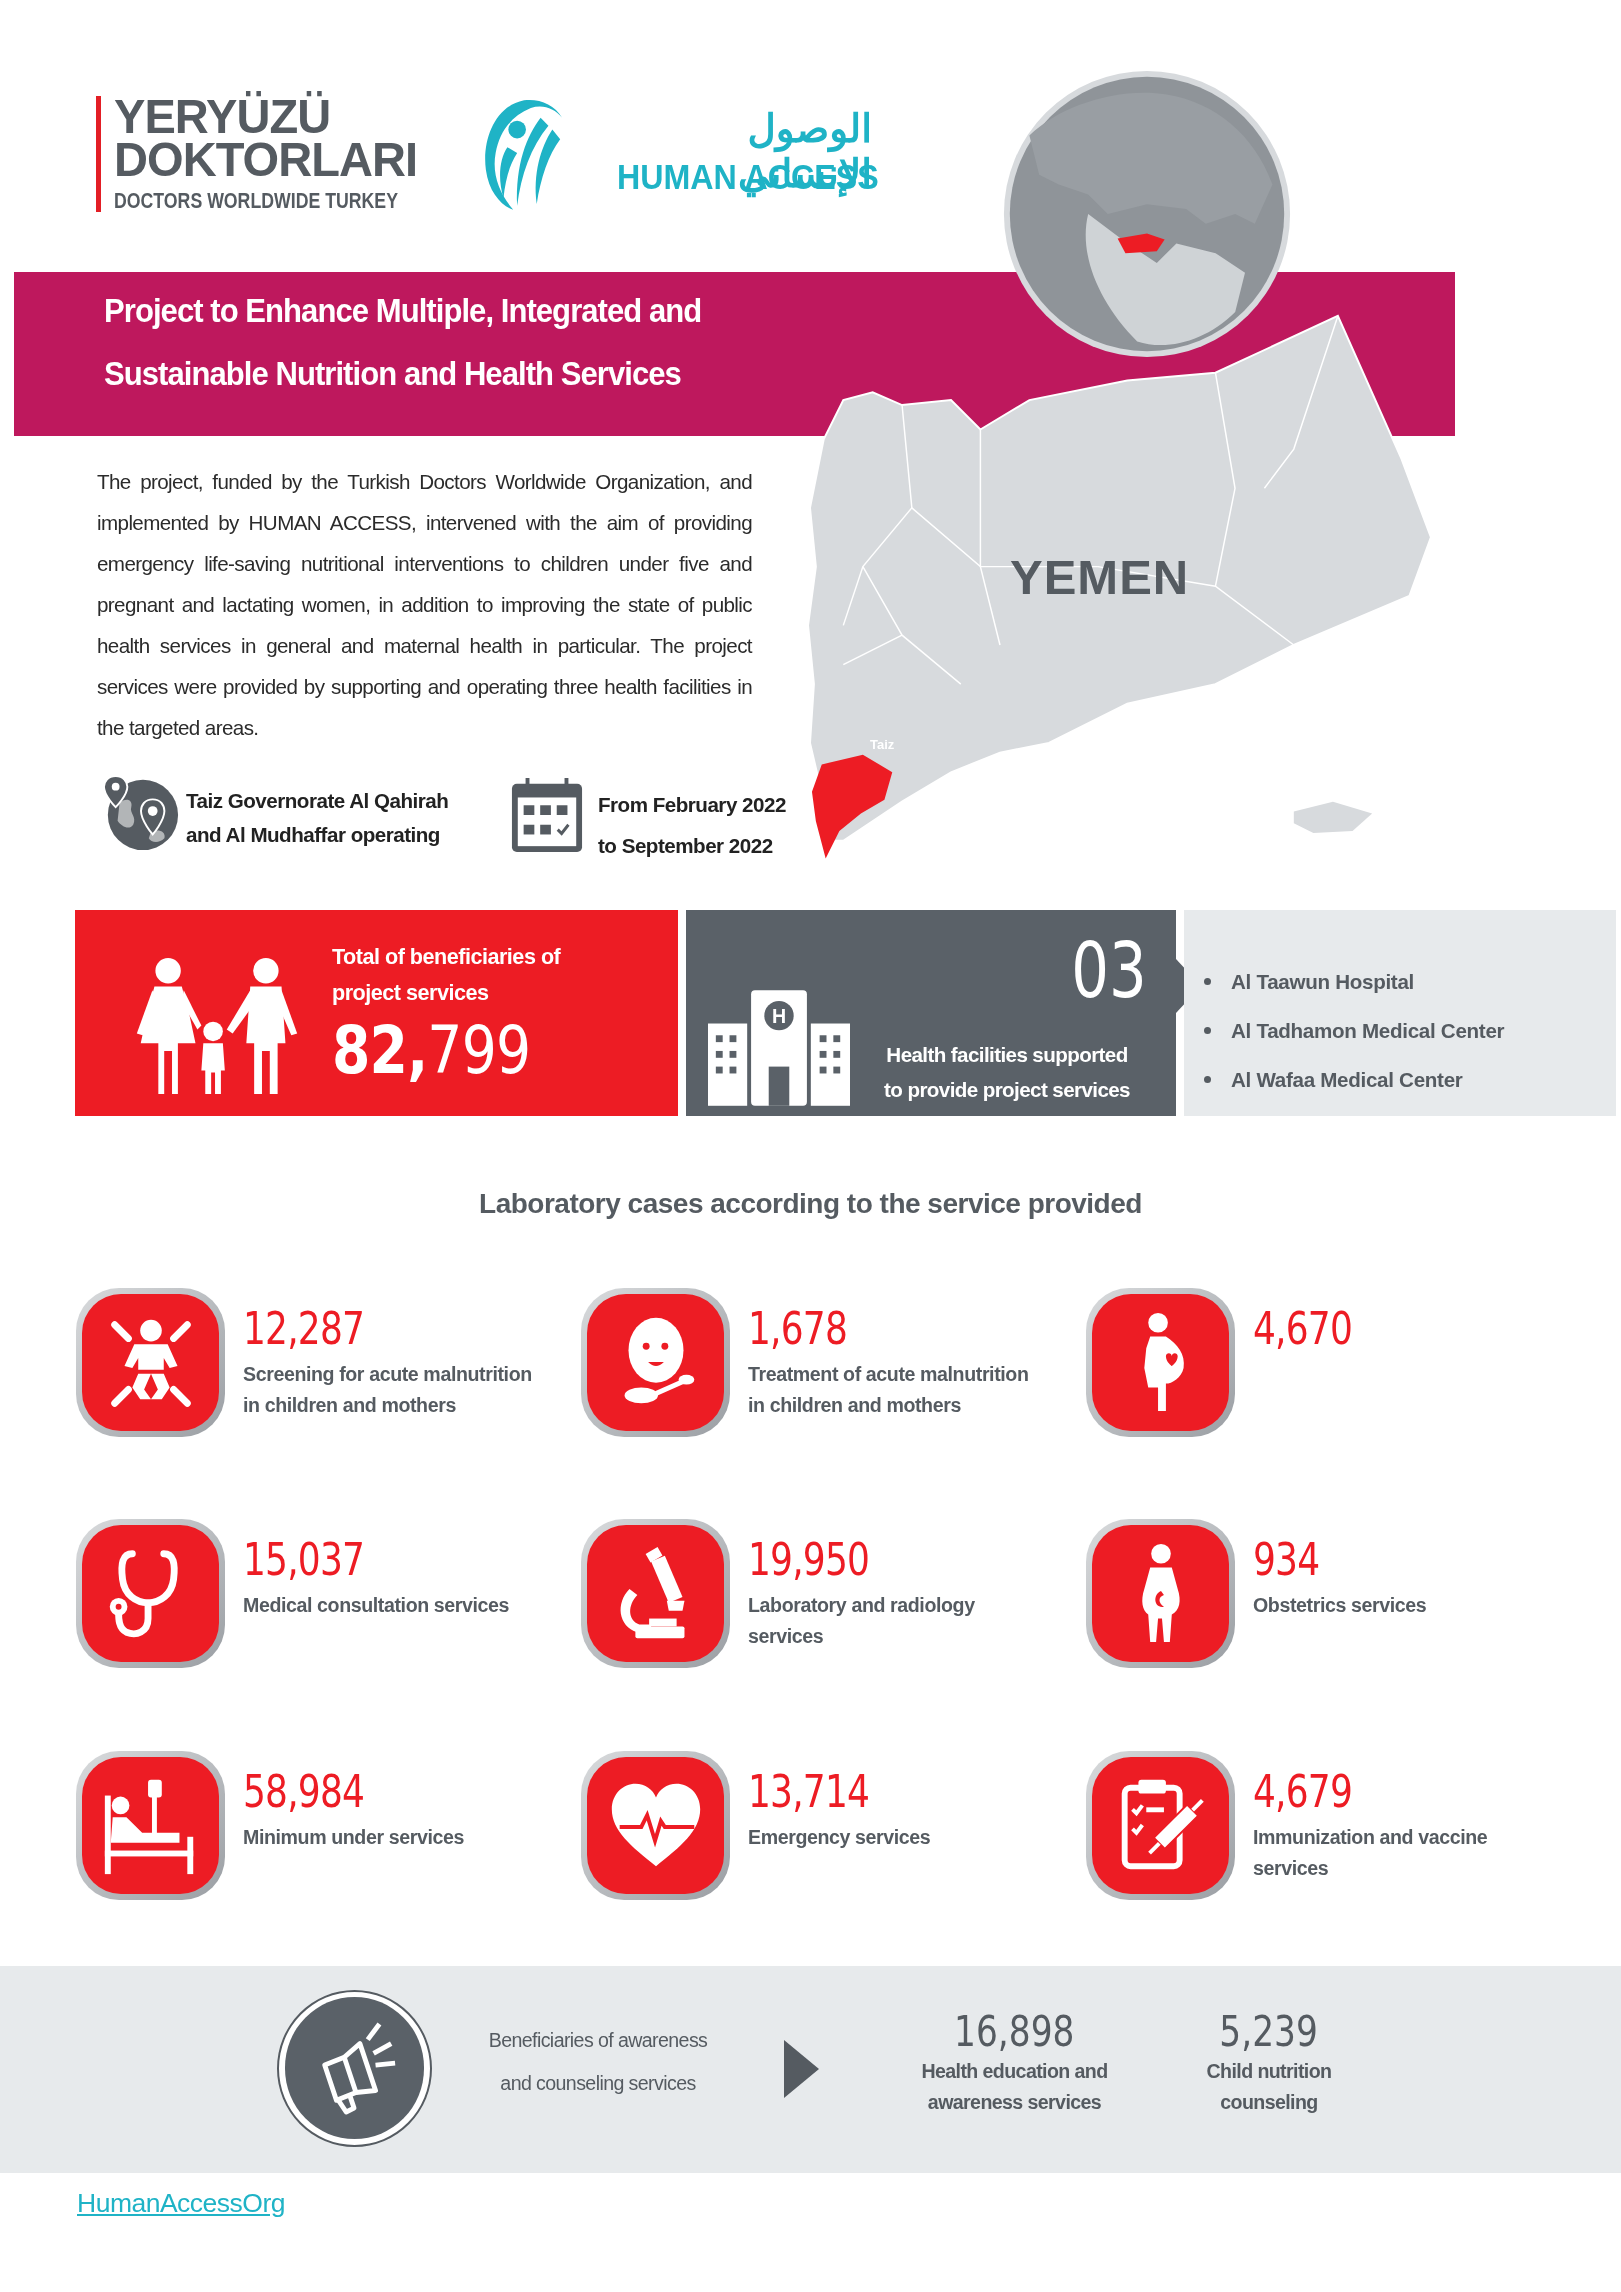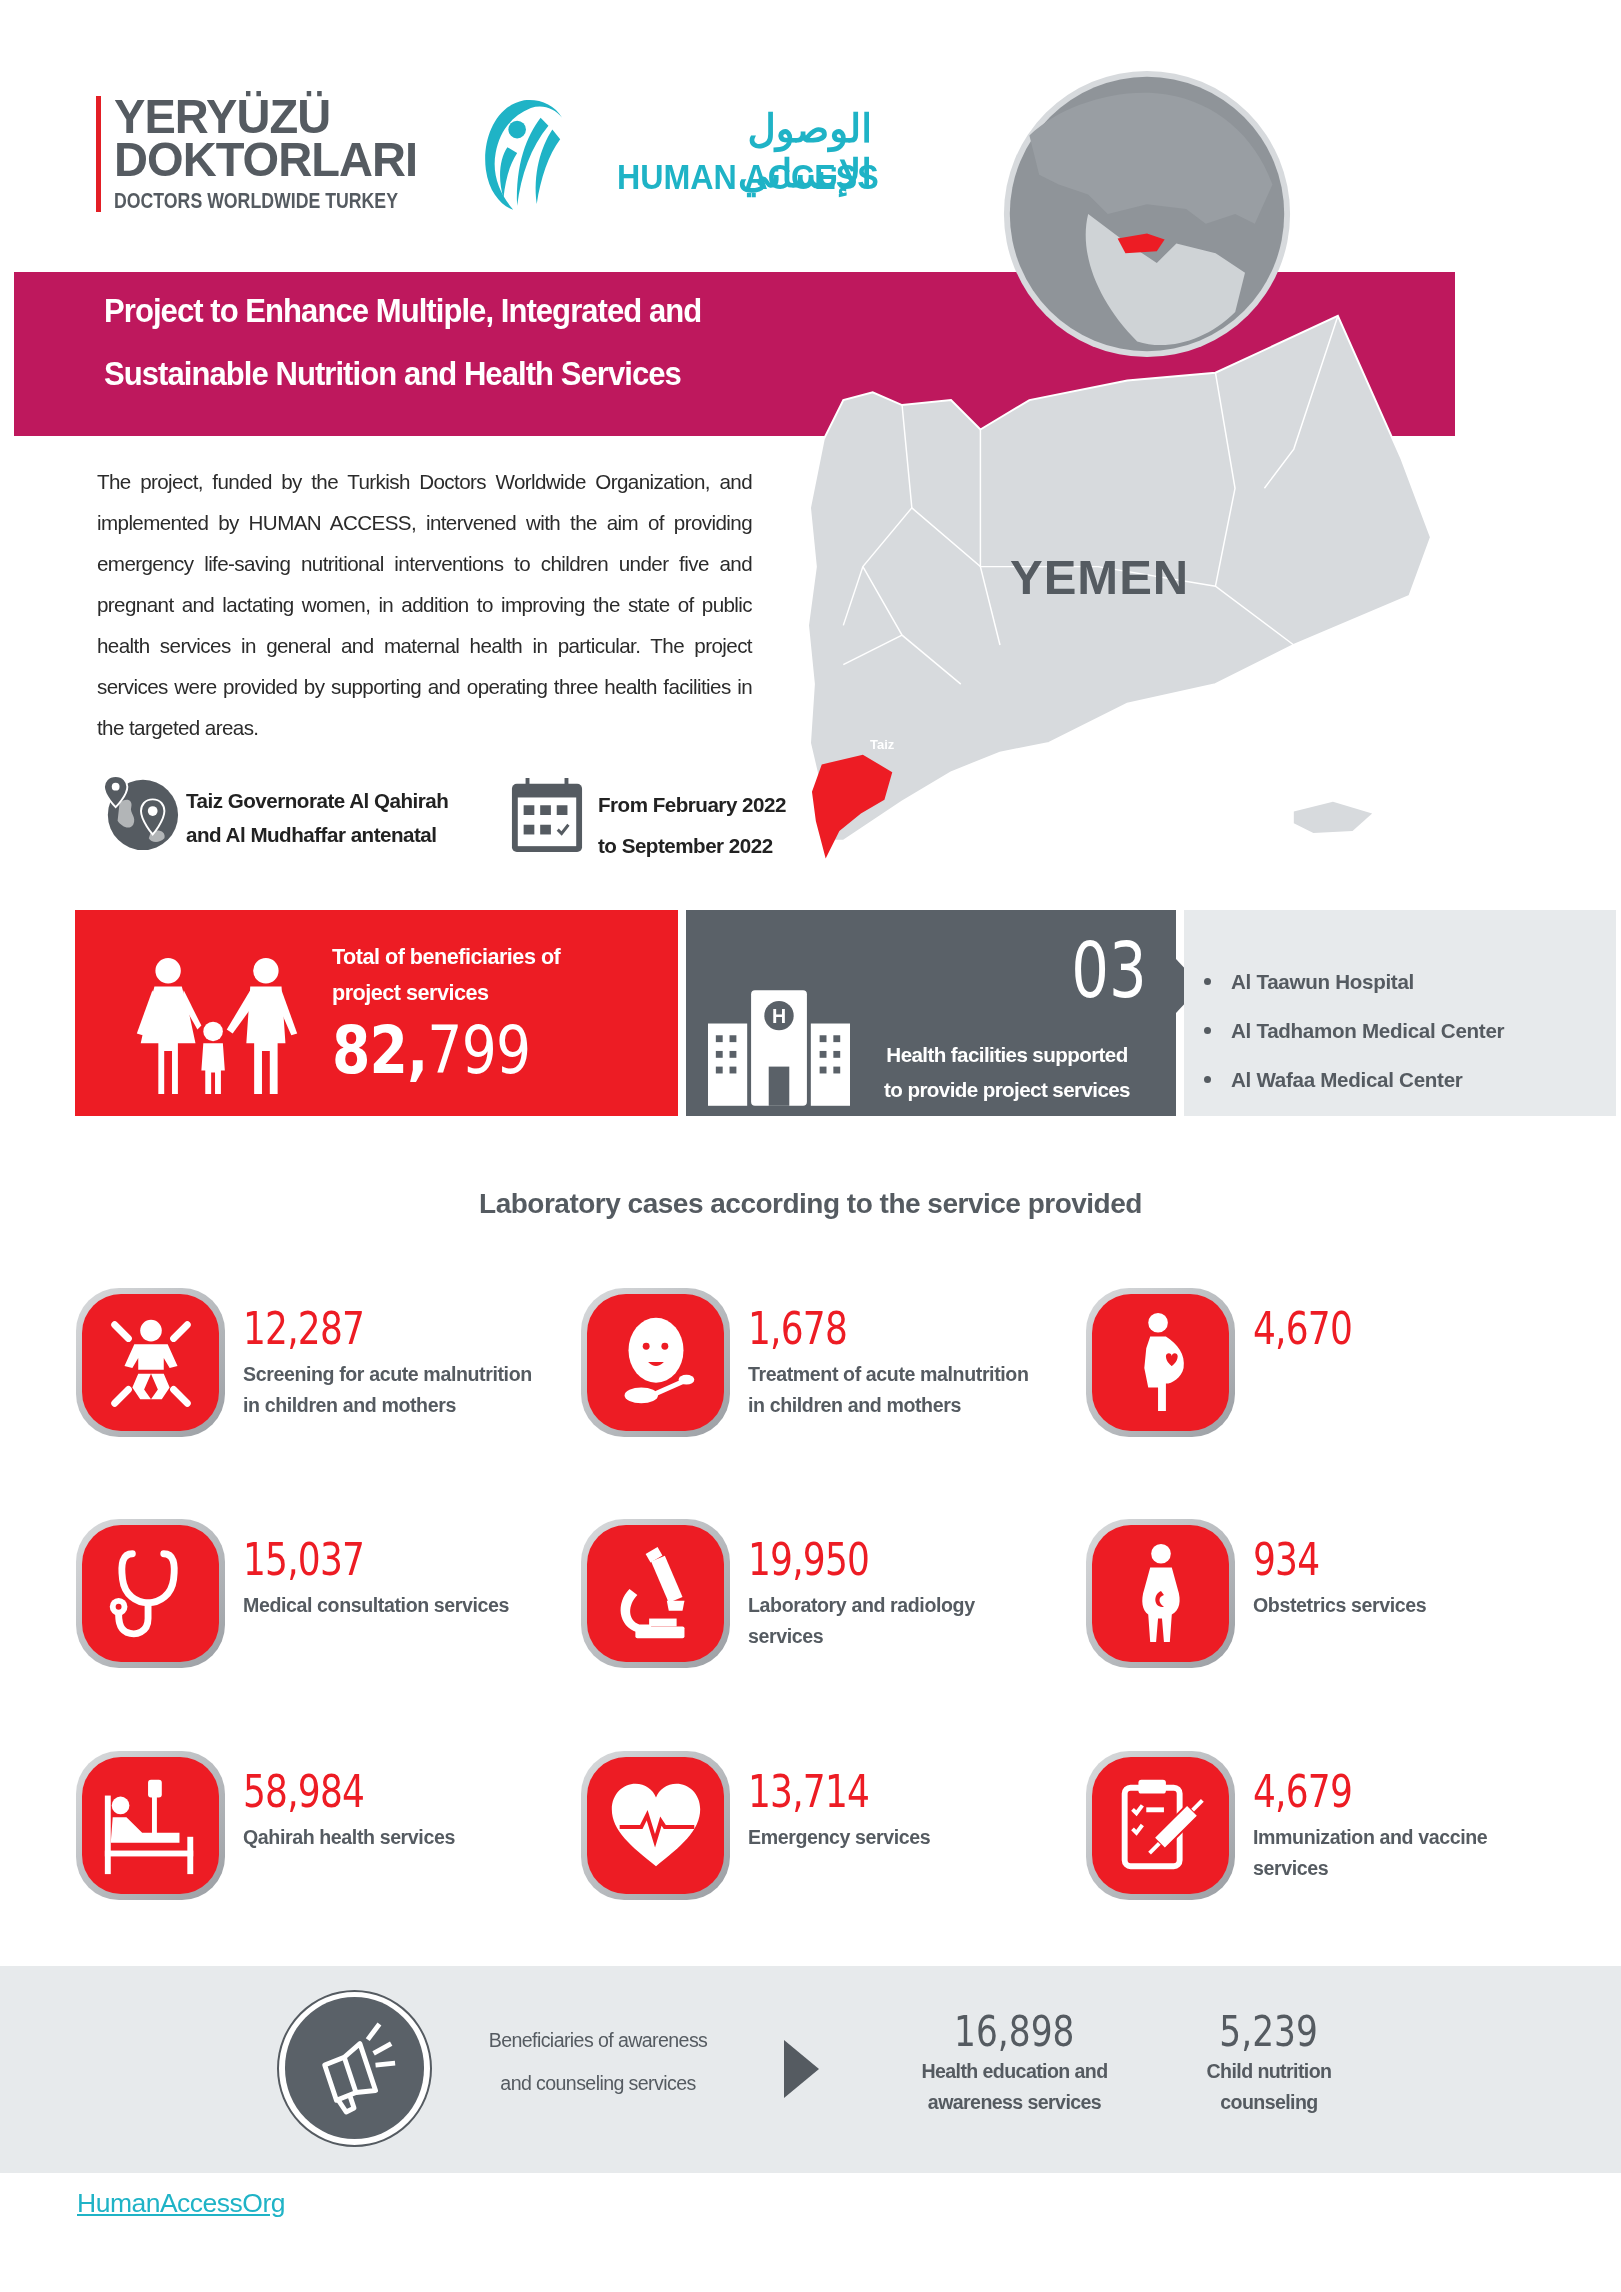--- a/index.html
+++ b/index.html
@@ -143,21 +143,21 @@
     <circle cx="42" cy="42" r="36" fill="#555b61"></circle>
     <path d="M18 30 C24 24 32 26 30 34 C28 40 36 44 32 52 C28 58 20 54 16 48Z" fill="#ffffff" opacity="0.55"></path>
     <path d="M50 60 C56 56 66 58 64 66 C58 72 50 70 48 66Z" fill="#ffffff" opacity="0.55"></path>
     <path d="M14 2 C6 2 2 8 2 13 C2 22 14 34 14 34 C14 34 26 22 26 13 C26 8 22 2 14 2Z" fill="#555b61" stroke="#fff" stroke-width="2"></path>
     <circle cx="14" cy="13" r="4" fill="#fff"></circle>
     <path d="M52 26 C44 26 40 32 40 38 C40 48 52 62 52 62 C52 62 64 48 64 38 C64 32 60 26 52 26Z" fill="#555b61" stroke="#fff" stroke-width="2"></path>
     <circle cx="52" cy="38" r="5" fill="#fff"></circle>
   </svg>
   <div class="loc-text">
     <div>Taiz Governorate Al Qahirah</div>
-    <div>and Al Mudhaffar antenatal</div>
+    <div>and Al Mudhaffar operating</div>
   </div>
 </div>
 
 <div class="abs date-block">
   <svg class="date-icon" viewBox="0 0 76 80">
     <rect x="2" y="8" width="72" height="70" rx="5" fill="#555b61"></rect>
     <rect x="8" y="22" width="60" height="50" fill="#ffffff"></rect>
     <rect x="16" y="2" width="4" height="14" fill="#555b61"></rect>
     <rect x="56" y="2" width="4" height="14" fill="#555b61"></rect>
     <rect x="14" y="30" width="11" height="10" fill="#555b61"></rect>
@@ -350,21 +350,21 @@
         <rect x="8" y="24" width="6" height="80"></rect>
         <rect x="8" y="80" width="90" height="6"></rect>
         <rect x="92" y="66" width="6" height="38"></rect>
         <rect x="56" y="10" width="5" height="56"></rect>
         <rect x="52" y="8" width="14" height="18" rx="3"></rect>
       </g>
     </svg>
   </div>
     </div>
   <div class="svc-num">58,984</div>
-  <div class="svc-label">Qahirah health services</div>
+  <div class="svc-label">Minimum under services</div>
 </div>
 
 <div class="abs svc" style="left:581px; top:1751px;">
   <div class="svc-icon">
       <div class="svc-icon-inner">
     <svg viewBox="0 0 110 110">
       <path d="M55 96 C30 76 10 60 10 38 C10 22 22 12 34 12 C44 12 52 18 55 26 C58 18 66 12 76 12 C88 12 100 22 100 38 C100 60 80 76 55 96Z" fill="#fff"></path>
       <path d="M18 56 L40 56 L46 44 L54 70 L60 50 L64 56 L94 56" stroke="#ed1c24" stroke-width="4" fill="none"></path>
     </svg>
   </div>

